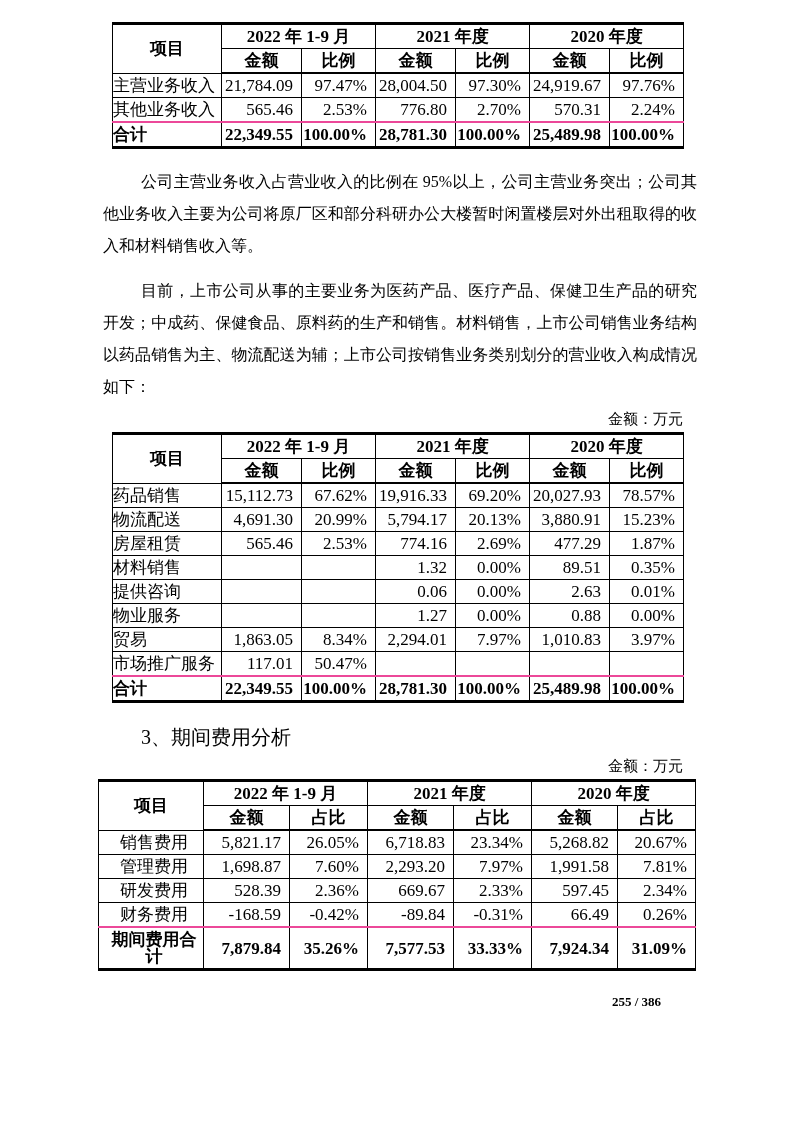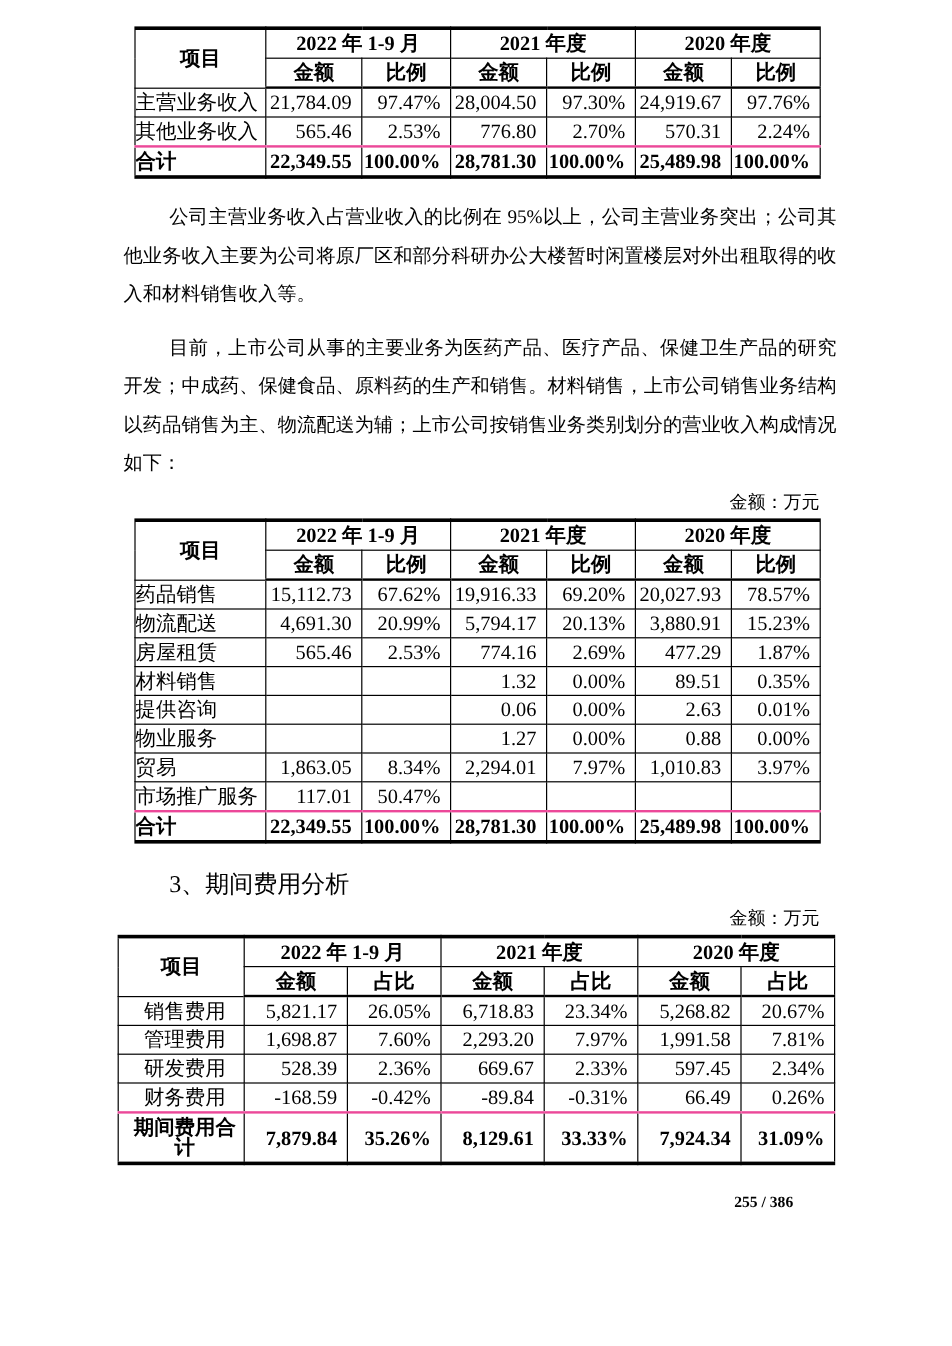--- a/index.html
+++ b/index.html
@@ -298,21 +298,21 @@
           <td class="c-num">-0.42%</td>
           <td class="c-num">-89.84</td>
           <td class="c-num">-0.31%</td>
           <td class="c-num">66.49</td>
           <td class="c-num">0.26%</td>
         </tr>
         <tr class="total-row">
           <td class="c-label">期间费用合计</td>
           <td class="c-num">7,879.84</td>
           <td class="c-num">35.26%</td>
-          <td class="c-num">8,129.61</td>
+          <td class="c-num">7,577.53</td>
           <td class="c-num">33.33%</td>
           <td class="c-num">7,924.34</td>
           <td class="c-num">31.09%</td>
         </tr>
       </tbody>
   </table>
 
   <div class="doc-footer">255 / 386</div>
 
 </div>

